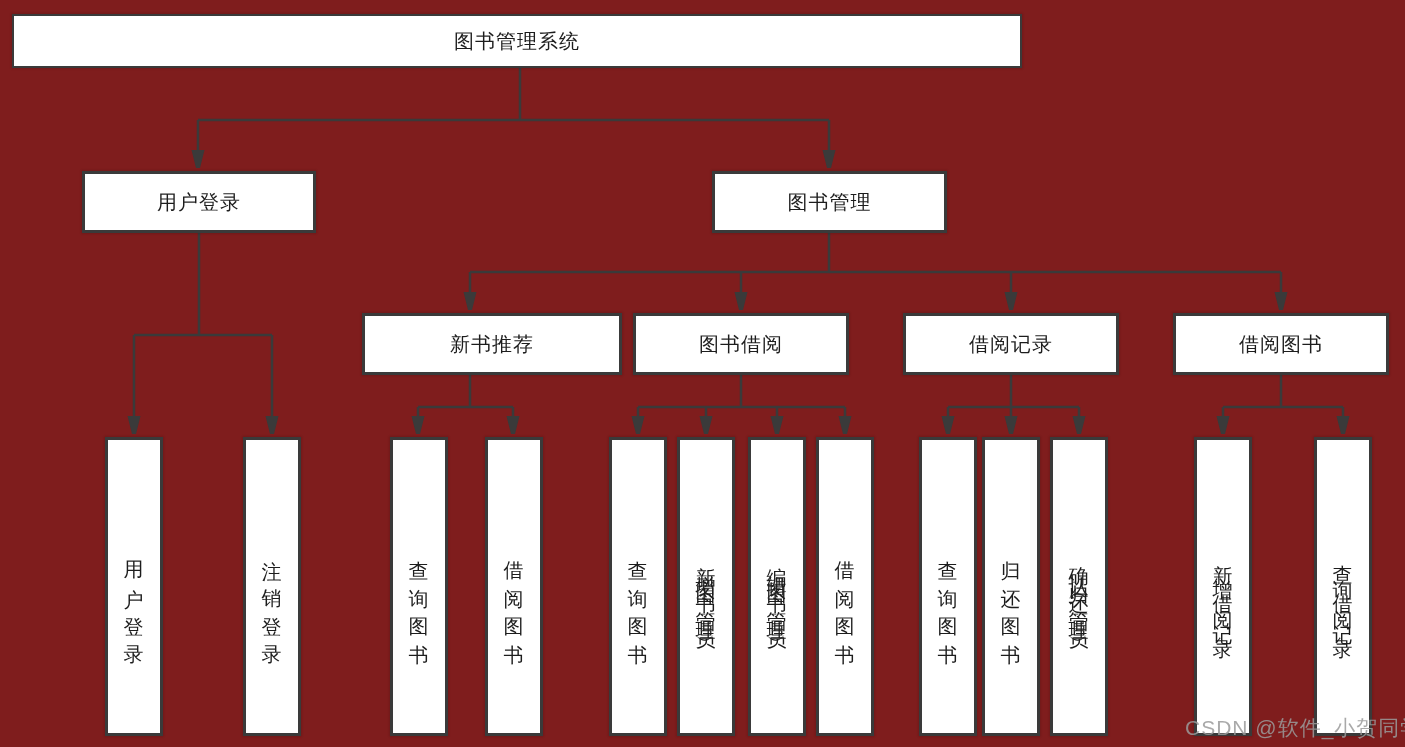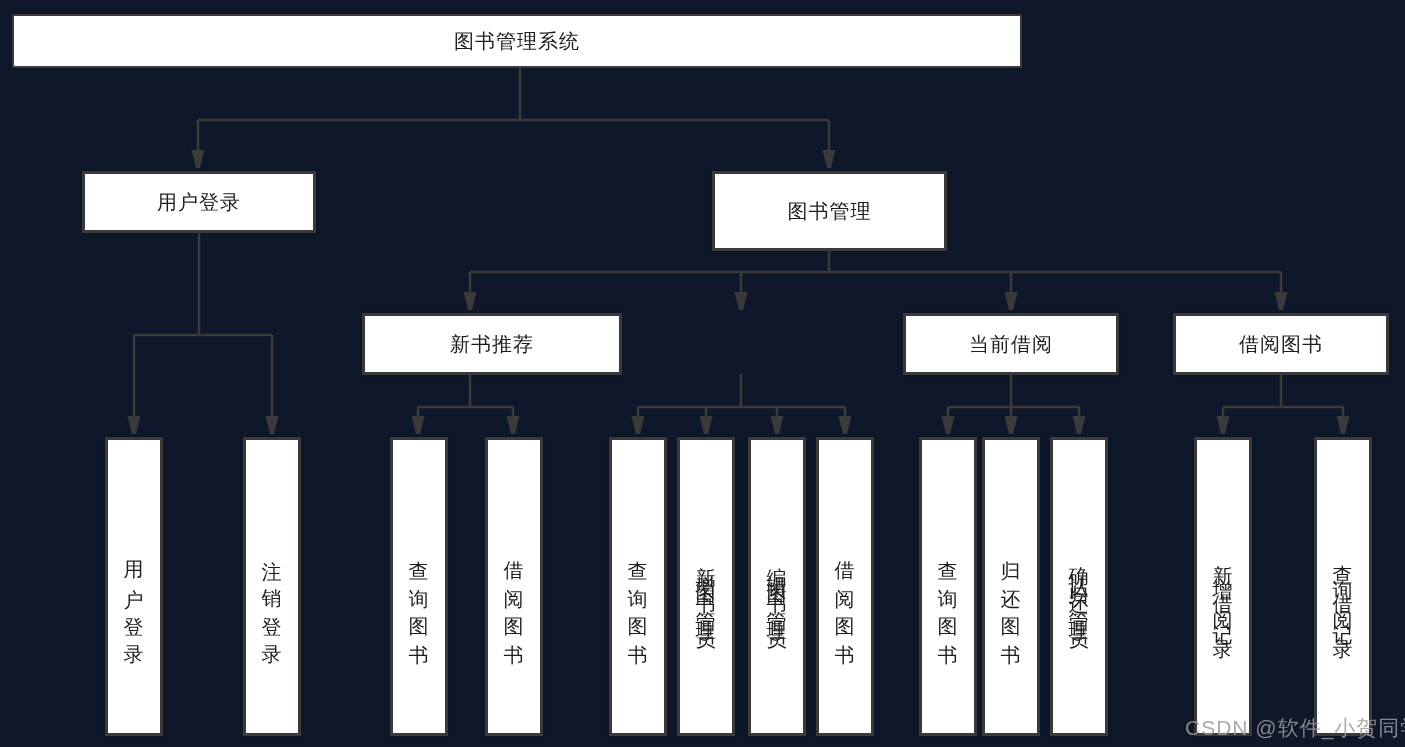--- a/index.html
+++ b/index.html
@@ -1,19 +1,19 @@
 <!DOCTYPE html>
 <html><head>
 <meta charset="utf-8">
 <style>
   html,body{margin:0;padding:0;background:#ffffff;}
   .canvas{
     position:relative;
     width:1405px;height:747px;
-    background:#0f172a;
+    background:#7f1d1d;
     overflow:hidden;
     font-family:"Liberation Sans","DejaVu Sans",sans-serif;
     color:#1d1d1d;
   }
   svg.connectors{position:absolute;left:0;top:0;z-index:1;}
   .hbox{
     position:absolute;
     box-sizing:border-box;
     background:#ffffff;
     border:3px solid #3a3a3a;
@@ -100,29 +100,32 @@
     </g>
   </svg>
 
   <div class="hbox root" style="left:12px;top:14px;width:1010px;height:54px;">
     <span>图书管理系统</span>
   </div>
 
   <div class="hbox" style="left:82px;top:171px;width:234px;height:62px;">
     <span>用户登录</span>
   </div>
-  <div class="hbox" style="left:712px;top:171px;width:235px;height:80px;">
+  <div class="hbox" style="left:712px;top:171px;width:235px;height:62px;">
     <span>图书管理</span>
   </div>
 
   <div class="hbox" style="left:362px;top:313px;width:260px;height:62px;">
     <span>新书推荐</span>
   </div>
+  <div class="hbox" style="left:633px;top:313px;width:216px;height:62px;">
+    <span>图书借阅</span>
+  </div>
   <div class="hbox" style="left:903px;top:313px;width:216px;height:62px;">
-    <span>当前借阅</span>
+    <span>借阅记录</span>
   </div>
   <div class="hbox" style="left:1173px;top:313px;width:216px;height:62px;">
     <span>借阅图书</span>
   </div>
 
   <div class="vbox" style="left:105px;">
     <span class="vtext sp4">用户登录</span>
   </div>
   <div class="vbox" style="left:243px;">
     <span class="vtext sp4">注销登录</span>

